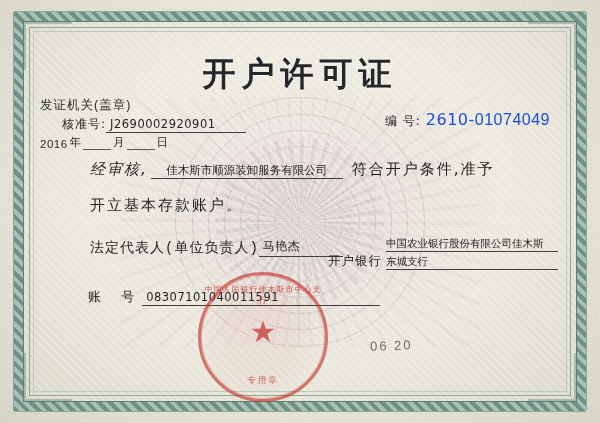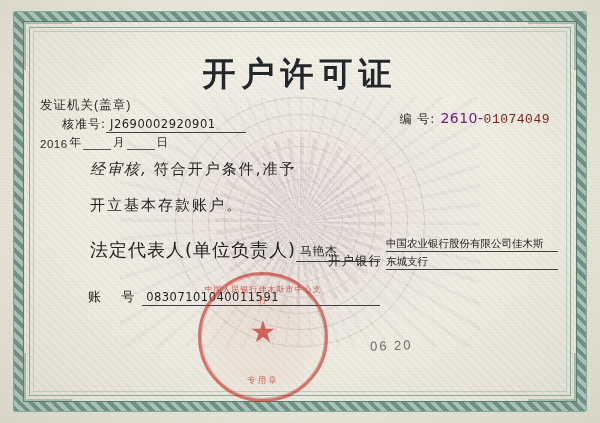--- a/index.html
+++ b/index.html
@@ -178,50 +178,50 @@
   }
 
   
   .row-approval { left: 22px; top: 78px; }
   .row-approval .value { min-width: 132px; }
 
   
   .row-serial { right: 10px; top: 72px; align-items: baseline; }
   .row-serial .label { font-size: 12px; }
   .row-serial .serial-black {
-    font-size: 14px;
+    font-size: 16px;
     letter-spacing: .5px;
     padding-left: 5px;
-    color: #701a75;
+    color: #1d4ed8;
   }
   .row-serial .serial-red {
-    color: #7f1d1d;
-    font-size: 13px;
+    color: #1d4ed8;
+    font-size: 16px;
     letter-spacing: .5px;
-    font-family: Liberation Mono, monospace;
+    font-family: Liberation Sans, sans-serif;
   }
 
   
   .row-body1 { left: 50px; top: 122px; width: 470px; }
   .row-body1 .lbl1 { font-size: 15px; letter-spacing: 2px; font-style: italic; }
   .row-body1 .company {
     flex: 0 0 auto;
     min-width: 192px;
     text-align: center;
     font-size: 11.5px;
     margin: 0 3px;
   }
   .row-body1 .lbl2 { font-size: 15px; letter-spacing: 2px; margin-left: 6px; }
 
   
   .row-body2 { left: 50px; top: 158px; font-size: 15px; letter-spacing: 2px; }
 
   
   .row-legal { left: 50px; top: 200px; }
-  .row-legal .label { font-size: 18px; letter-spacing: 1px; }
+  .row-legal .label { font-size: 14px; letter-spacing: 1px; font-family: Liberation Mono, monospace; }
   .row-legal .value { min-width: 76px; text-align: left; font-size: 12px; }
 
   .row-bank { left: 288px; top: 198px; }
   .row-bank .label { font-size: 12.5px; letter-spacing: 1px; white-space: nowrap; }
   .bank-val {
     font-size: 10.5px;
     line-height: 1.35;
     padding-left: 4px;
     width: 172px;
     color: #1f1f1f;
@@ -336,20 +336,21 @@
     </div>
 
     <div class="row row-serial">
       <span class="label">编 号:</span>
       <span class="serial-black">2610-</span>
       <span class="serial-red">01074049</span>
     </div>
 
     <div class="row row-body1">
       <span class="lbl1">经审核,</span>
+      <span class="company underline">佳木斯市顺源装卸服务有限公司</span>
       <span class="lbl2">符合开户条件,准予</span>
     </div>
 
     <div class="row row-body2">开立基本存款账户。</div>
 
     <div class="row row-legal">
       <span class="label">法定代表人(单位负责人)</span>
       <span class="value underline handwrite">马艳杰</span>
     </div>
 

